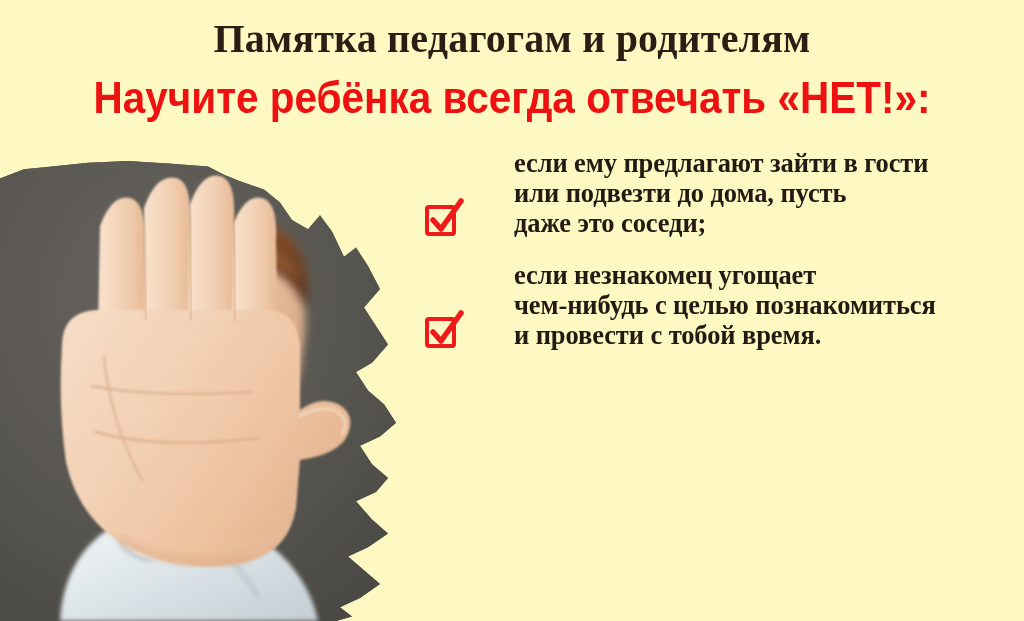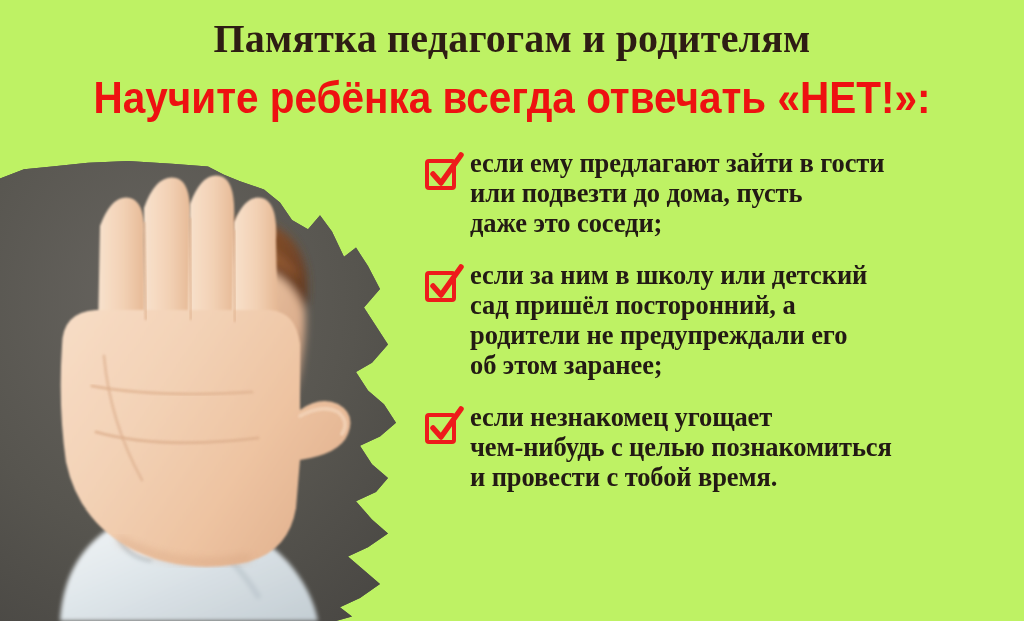--- a/index.html
+++ b/index.html
@@ -7,21 +7,21 @@
     padding: 0;
     background: #ffffff;
   }
   body {
     font-family: "Liberation Serif", "DejaVu Serif", serif;
   }
   #poster {
     position: relative;
     width: 1024px;
     height: 621px;
-    background: #bef264;
+    background: #fef9c3;
     overflow: hidden;
   }
 
   
   .title-primary {
     position: absolute;
     left: 0;
     top: 16px;
     width: 1024px;
     text-align: center;
@@ -90,22 +90,23 @@
   
   .bullet-list {
     position: absolute;
     left: 424px;
     top: 148px;
     width: 596px;
   }
   .bullet-item {
     position: relative;
     display: flex;
-    align-items: flex-start;
+    align-items: flex-end;
     margin-bottom: 22px;
+    gap: 44px;
   }
   .check-icon {
     flex: 0 0 auto;
     width: 38px;
     height: 38px;
     position: relative;
     margin-top: 6px;
     margin-right: 8px;
   }
   .check-icon svg { display: block; width: 38px; height: 38px; overflow: visible; }
@@ -229,32 +230,20 @@
         <svg viewBox="0 0 38 38">
           <rect x="3" y="7" width="27" height="27" rx="2" fill="none" stroke="#ee1b1b" stroke-width="4"></rect>
           <path d="M9 20 L17 29 L37 1" fill="none" stroke="#ee1b1b" stroke-width="5.5" stroke-linecap="round" stroke-linejoin="round"></path>
         </svg>
       </span>
       <span class="bullet-text">если ему предлагают зайти в гости
 или подвезти до дома, пусть
 даже это соседи;</span>
     </div>
 
-    <div class="bullet-item">
-      <span class="check-icon">
-        <svg viewBox="0 0 38 38">
-          <rect x="3" y="7" width="27" height="27" rx="2" fill="none" stroke="#ee1b1b" stroke-width="4"></rect>
-          <path d="M9 20 L17 29 L37 1" fill="none" stroke="#ee1b1b" stroke-width="5.5" stroke-linecap="round" stroke-linejoin="round"></path>
-        </svg>
-      </span>
-      <span class="bullet-text">если за ним в школу или детский
-сад пришёл посторонний, а
-родители не предупреждали его
-об этом заранее;</span>
-    </div>
 
 
     <div class="bullet-item">
       <span class="check-icon">
         <svg viewBox="0 0 38 38">
           <rect x="3" y="7" width="27" height="27" rx="2" fill="none" stroke="#ee1b1b" stroke-width="4"></rect>
           <path d="M9 20 L17 29 L37 1" fill="none" stroke="#ee1b1b" stroke-width="5.5" stroke-linecap="round" stroke-linejoin="round"></path>
         </svg>
       </span>
       <span class="bullet-text">если незнакомец угощает

